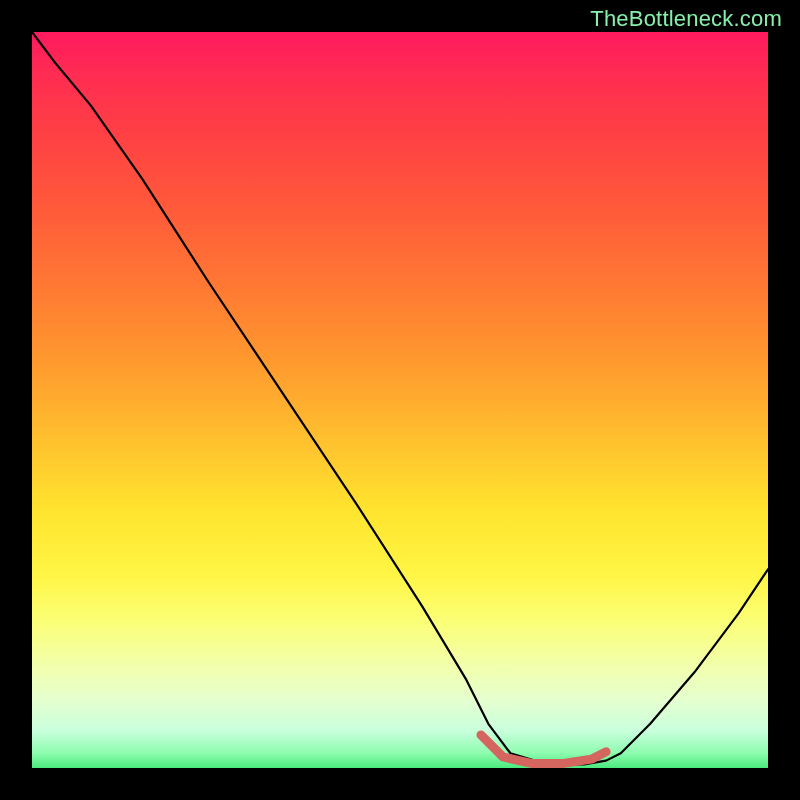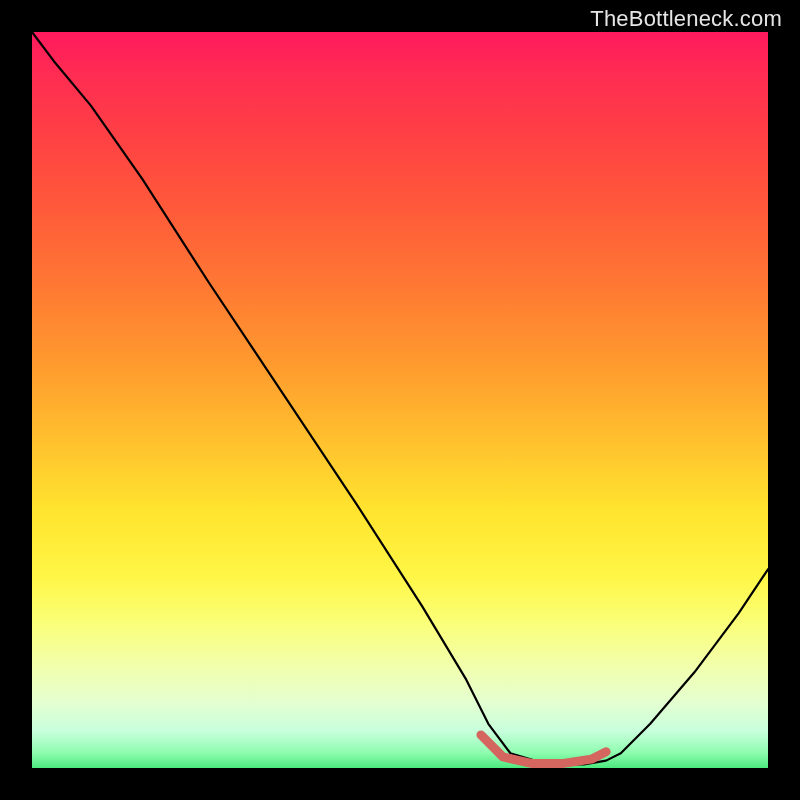--- a/index.html
+++ b/index.html
@@ -42,21 +42,21 @@
       #e4ffd0 91%,
       #c8ffdc 95%,
       #8dfcae 98%,
       #4be97e 100%
     );
   }
   .watermark {
     position: absolute;
     top: 6px;
     right: 18px;
-    color: #e5e5e5;
+    color: #86efac;
     font-size: 22px;
     font-weight: 500;
     letter-spacing: 0.2px;
     user-select: none;
   }
   svg.curve {
     position: absolute;
     left: 0;
     top: 0;
     width: 736px;

